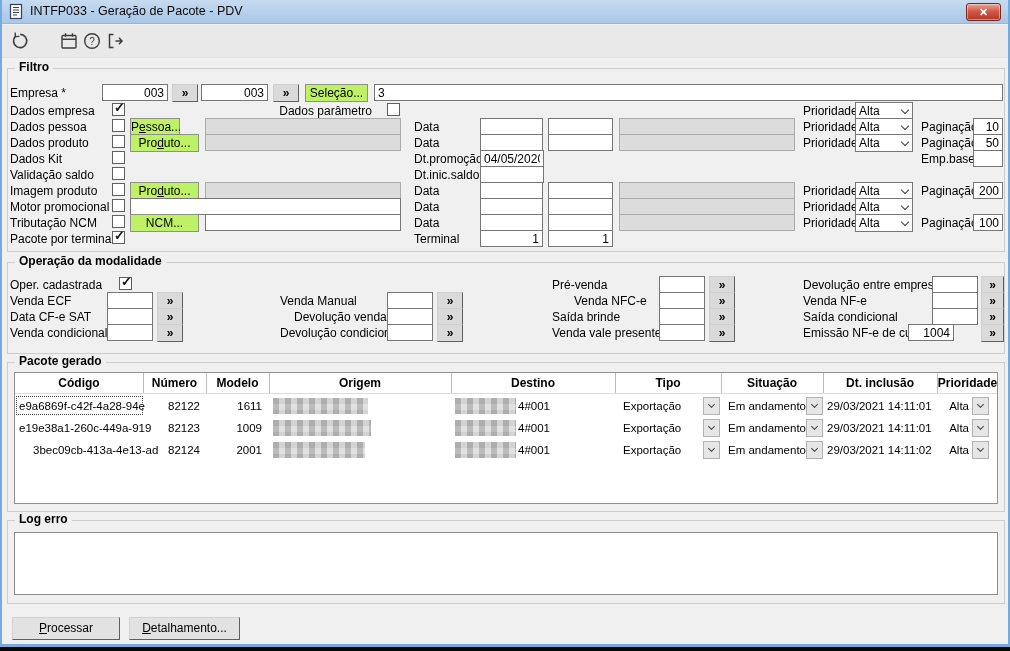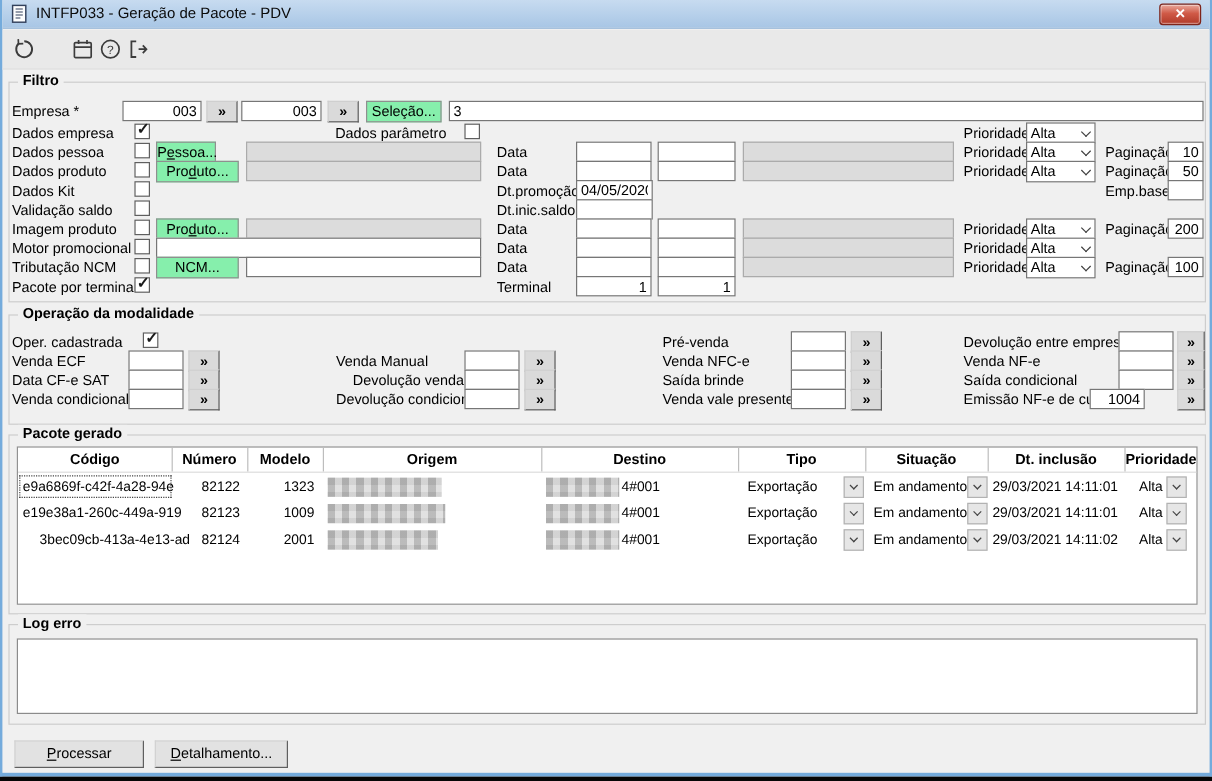--- a/index.html
+++ b/index.html
@@ -18,21 +18,21 @@
   #toolbar{position:absolute;left:0;top:25px;width:100%;height:33px;background:#e9e9e9;border-bottom:1px solid #e0e0e0}
   .ticon{position:absolute;top:6px;width:22px;height:22px}
   
   .lb{position:absolute;font-size:12px;line-height:17px;color:#000;white-space:nowrap}
   .ra{text-align:right}
   .tx{position:absolute;height:17px;border:1px solid #767676;background:#fff;
       font:12px "Liberation Sans",sans-serif;padding:0 3px;color:#000;outline:none}
   .gr{background:#dcdcdc;border-color:#ababab}
   .chk{position:absolute;width:13px;height:13px;border:1px solid #5f5f5f;background:#fff}
   .chk[data-checked="true"]::after{content:"✓";position:absolute;left:1px;top:-4px;font-size:13px;font-weight:bold;color:#1a1a1a}
-  .btn{position:absolute;border:1px solid #8f8f8f;background:#86efac;
+  .btn{position:absolute;border:1px solid #8f8f8f;background:#bef264;
        font:12px "Liberation Sans",sans-serif;color:#000;text-align:center;line-height:16px;cursor:default}
   .btn3{border-color:#cfcfcf #5f5f5f #5f5f5f #cfcfcf;background:#dadada;font-weight:bold}
   .cmb{position:absolute;height:18px;border:1px solid #767676;background:#fff;font-size:12px;line-height:16px;padding:0 14px 0 3px;color:#000}
   .cmb i{position:absolute;right:4px;top:4px;width:6px;height:6px;border-right:1.3px solid #3f3f3f;border-bottom:1.3px solid #3f3f3f;transform:rotate(45deg)}
   .grp{position:absolute;border:1px solid #cdcdcd}
   .grp .cap{position:absolute;left:7px;top:-9px;background:#f0f0f0;padding:0 4px;font-weight:bold;font-size:12px;white-space:nowrap}
   .px{position:absolute;background:
       repeating-linear-gradient(90deg,rgba(140,140,140,.45) 0 6px,rgba(224,224,224,.45) 6px 12px),
       repeating-linear-gradient(180deg,#c9c9c9 0 6px,#e2e2e2 6px 12px)}
   
@@ -221,21 +221,21 @@
   <button class="btn btn3" style="left:435px;top:308px;width:26px;height:18px">»</button>
 
   <span class="lb" style="left:278px;top:325px">Devolução condicional</span>
   <input class="tx" style="left: 385px; top: 324px; width: 46px;" value="">
   <button class="btn btn3" style="left:435px;top:324px;width:26px;height:18px">»</button>
 
   <span class="lb" style="left:550px;top:277px">Pré-venda</span>
   <input class="tx" style="left: 657px; top: 276px; width: 46px;" value="">
   <button class="btn btn3" style="left:707px;top:276px;width:26px;height:18px">»</button>
 
-  <span class="lb" style="left:550px;top:293px">Venda NFC-e</span>
+  <span class="lb" style="left:572px;top:293px">Venda NFC-e</span>
   <input class="tx" style="left: 657px; top: 292px; width: 46px;" value="">
   <button class="btn btn3" style="left:707px;top:292px;width:26px;height:18px">»</button>
 
   <span class="lb" style="left:550px;top:309px">Saída brinde</span>
   <input class="tx" style="left: 657px; top: 308px; width: 46px;" value="">
   <button class="btn btn3" style="left:707px;top:308px;width:26px;height:18px">»</button>
 
   <span class="lb" style="left:550px;top:325px">Venda vale presente</span>
   <input class="tx" style="left: 657px; top: 324px; width: 46px;" value="">
   <button class="btn btn3" style="left:707px;top:324px;width:26px;height:18px">»</button>
@@ -277,21 +277,21 @@
     <span class="vs" style="left:600px"></span>
     <span class="vs" style="left:706px"></span>
     <span class="vs" style="left:808px"></span>
     <span class="vs" style="left:922px"></span>
     <span class="hline"></span>
 
     <div>
       <span class="dot" style="left:1px;top:23px;width:127px;height:19px"></span>
       <span class="tc" style="left:4px;top:22px">e9a6869f-c42f-4a28-94e</span>
       <span class="tc ra" style="left:128px;top:22px;width:57px">82122</span>
-      <span class="tc ra" style="left:191px;top:22px;width:56px">1323</span>
+      <span class="tc ra" style="left:191px;top:22px;width:56px">1611</span>
       <span class="px" style="left:258px;top:25px;width:95px;height:16px"></span>
       <span class="px" style="left:440px;top:25px;width:61px;height:16px"></span>
       <span class="tc" style="left:503px;top:22px">4#001</span>
       <span class="tc" style="left:608px;top:22px">Exportação</span>
       <span class="tarr" style="left:688px;top:24px">
             <i></i>
           </span>
       <span class="tc" style="left:713px;top:22px">Em andamento</span>
       <span class="tarr" style="left:791px;top:24px">
             <i></i>

